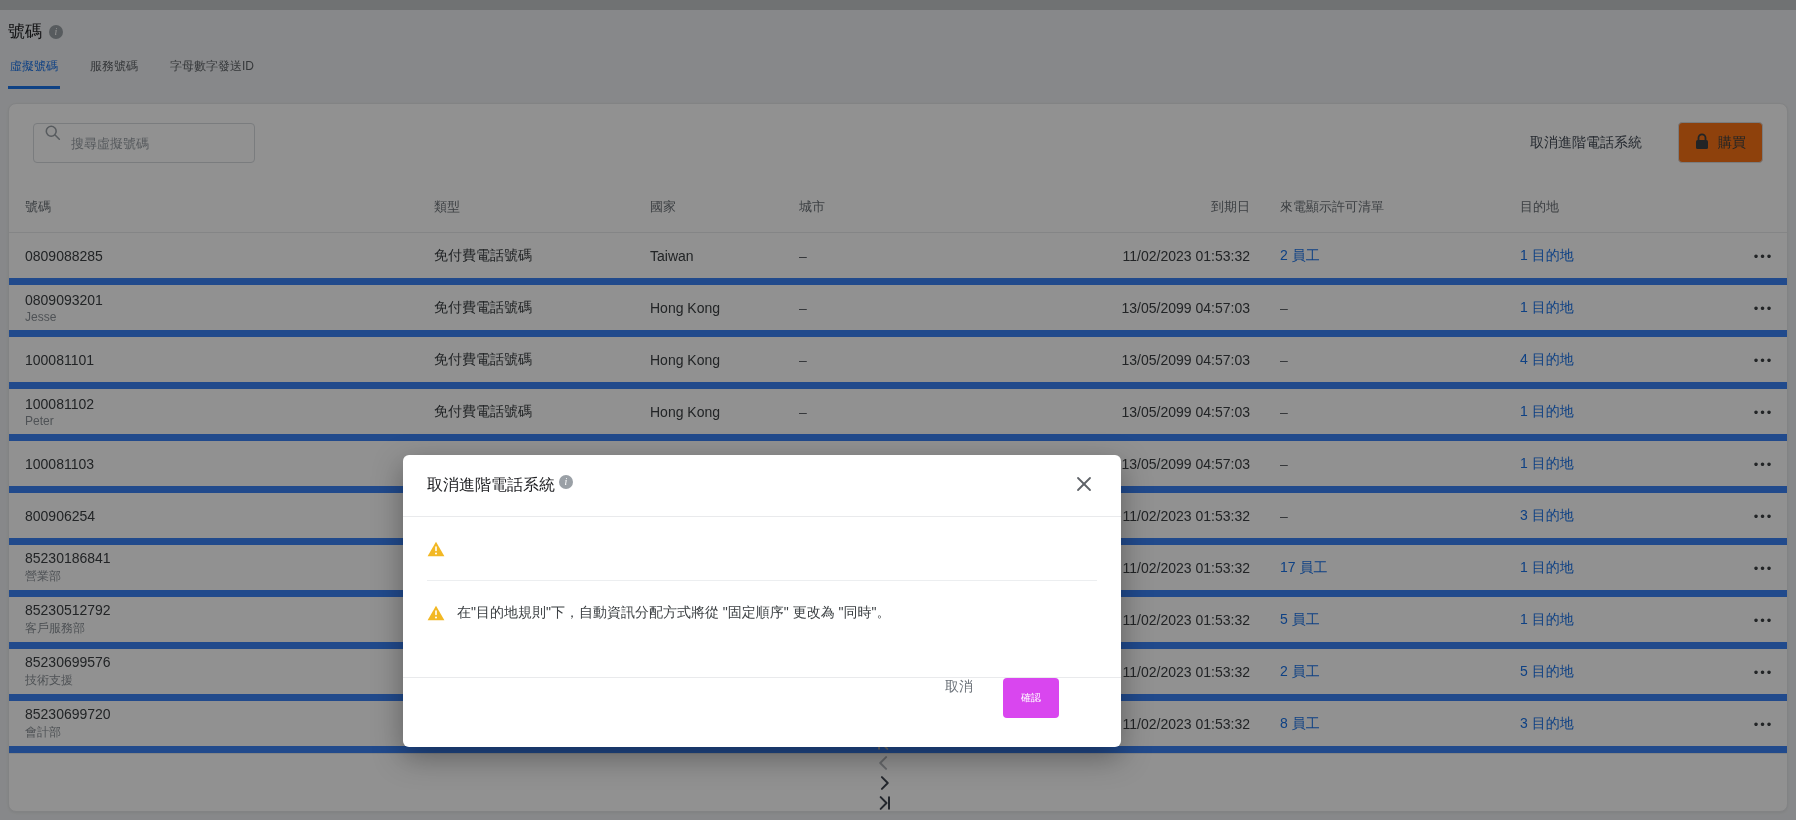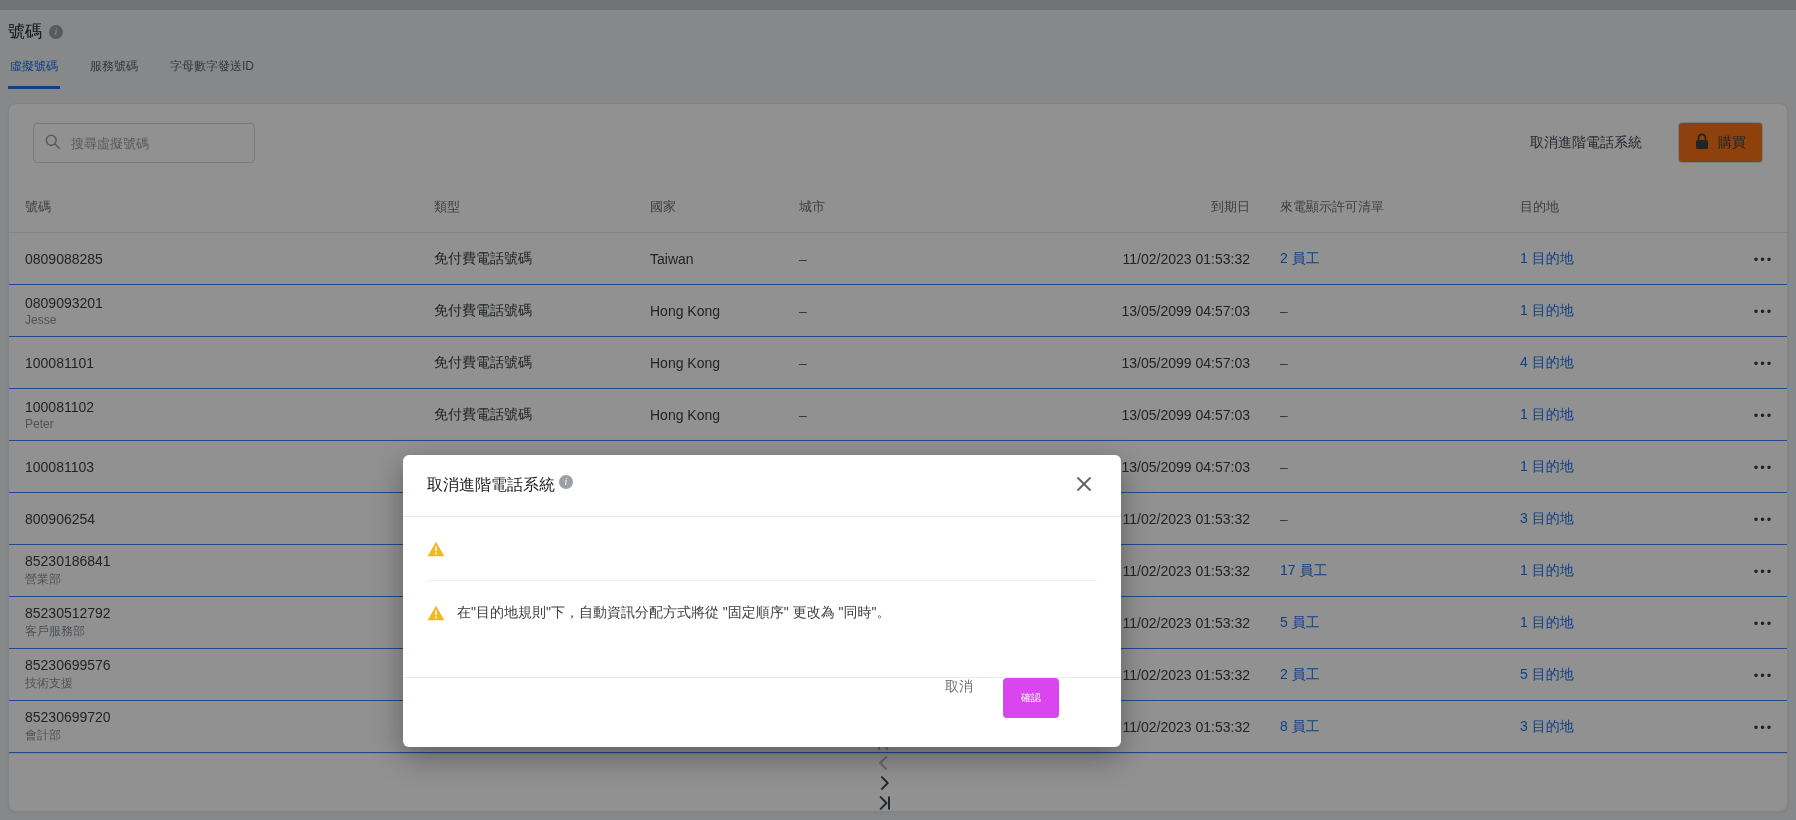--- a/index.html
+++ b/index.html
@@ -20,32 +20,32 @@
   .tabs { position:absolute; left:8px; top:52px; display:flex; gap:28px; }
   .tab { font-size:12px; color:#5f6368; padding:6px 2px 11px 2px; cursor:pointer; }
   .tab.active { color:#1a73e8; border-bottom:3px solid #1a73e8; }
 
   .card { position:absolute; left:8px; top:103px; width:1780px; height:709px;
     background:#ffffff; border-radius:8px; border:1px solid #e4e6e9;
     box-shadow:0 1px 3px rgba(0,0,0,0.06); }
 
   .card-toolbar { position:relative; height:77px; }
   .search-box { position:absolute; left:24px; top:19px; width:222px; height:40px;
-    border:1px solid #d6dade; border-radius:4px; display:flex; align-items:center; padding:0 10px; gap:10px; }
+    border:1px solid #d6dade; border-radius:4px; display:flex; padding:0 10px; gap:10px; }
   .search-box input { border:0; outline:0; width:150px; font-size:13px; color:#3c4043;
     font-family:"Liberation Sans","DejaVu Sans",sans-serif; }
   .search-box input::placeholder { color:#9aa0a6; }
   .toolbar-right { position:absolute; right:24px; top:0; height:77px; display:flex; align-items:center; gap:36px; }
   .text-btn { font-size:14px; color:#424a55; cursor:pointer; }
   .buy-btn { display:flex; align-items:center; gap:9px; border:1px solid #d6dade; border-radius:4px;
     height:41px; padding:0 16px; font-size:14px; color:#3c4043; background:#f97316; cursor:pointer; }
 
   .grid-row { display:grid; grid-template-columns:425px 216px 149px 202px 265px 240px 232px 51px; align-items:center; }
   .thead { height:52px; border-bottom:1px solid #e9eaec; font-size:13px; color:#6b7177; }
-  .trow { height:52px; border-bottom:1px solid #3b82f6; font-size:14px; }
+  .trow { height:52px; border-bottom:7px solid #3b82f6; font-size:14px; }
   .cell-number { padding-left:16px; }
   .num-main { color:#3c4043; }
   .num-sub { color:#8b9197; font-size:12px; margin-top:2px; }
   .cell-expiry { text-align:right; padding-right:16px; }
   .cell-allow, .cell-dest { padding-left:14px; }
   .link { color:#1a73e8; cursor:pointer; }
   .link.ul { }
   .dash { color:#5f6368; }
   .cell-actions { text-align:center; }
   .dots-btn { display:inline-block; cursor:pointer; color:#3c4043; font-size:13px; letter-spacing:2px; line-height:10px; }

